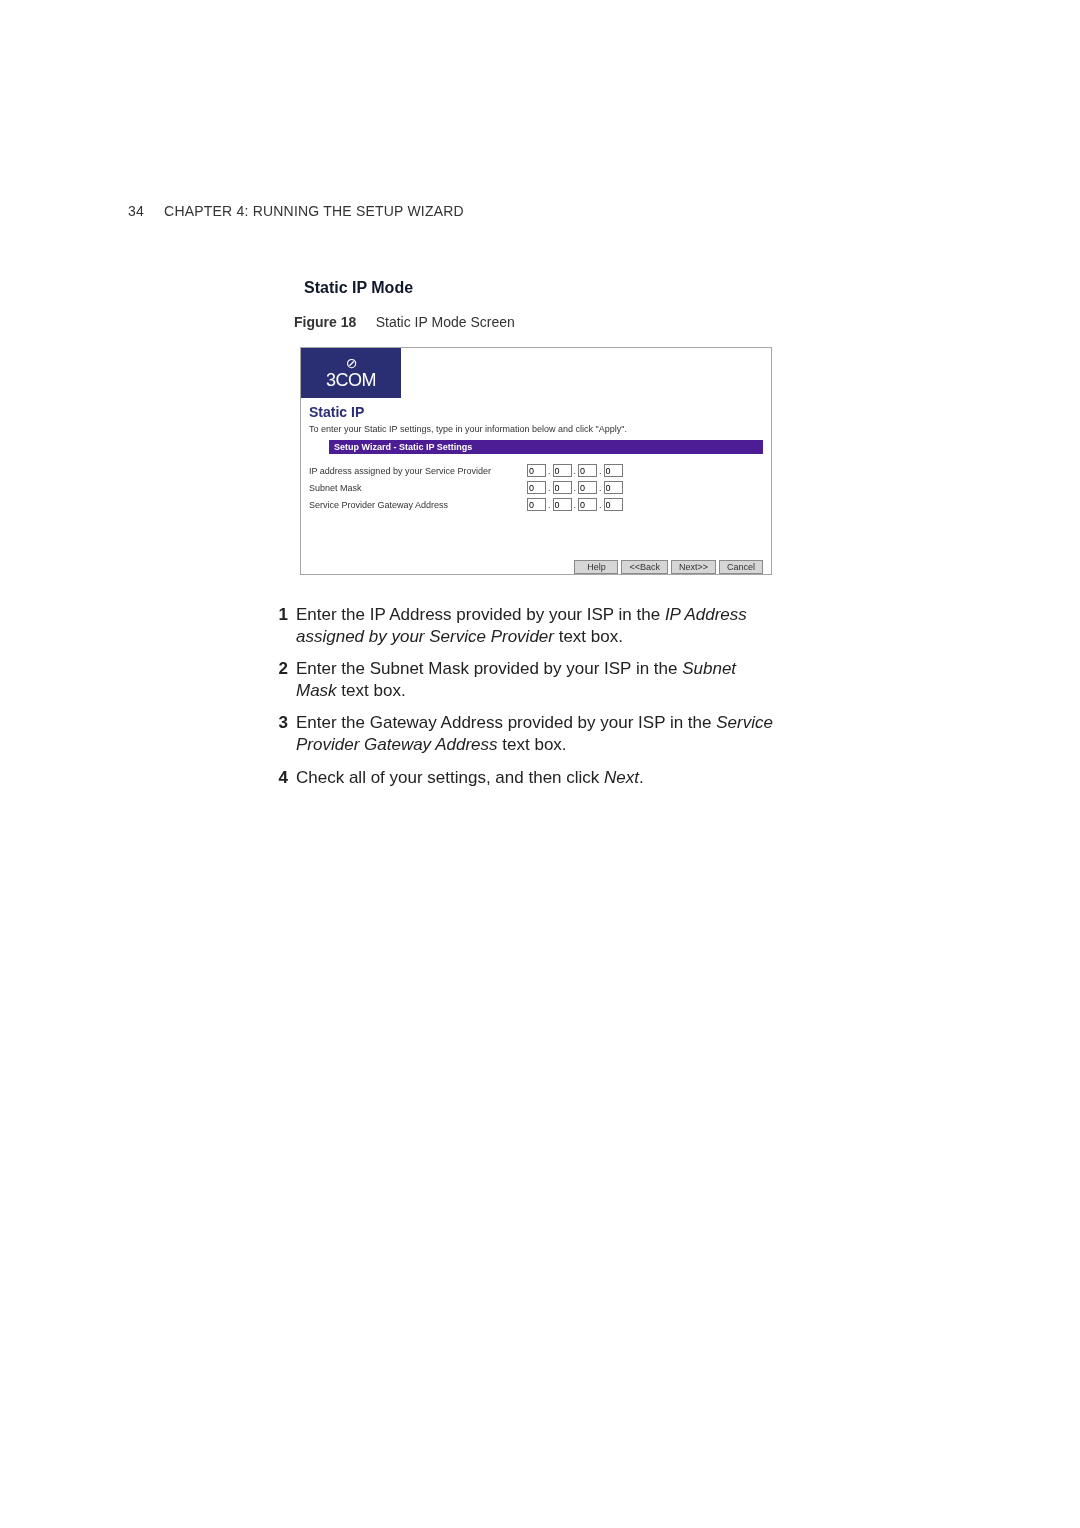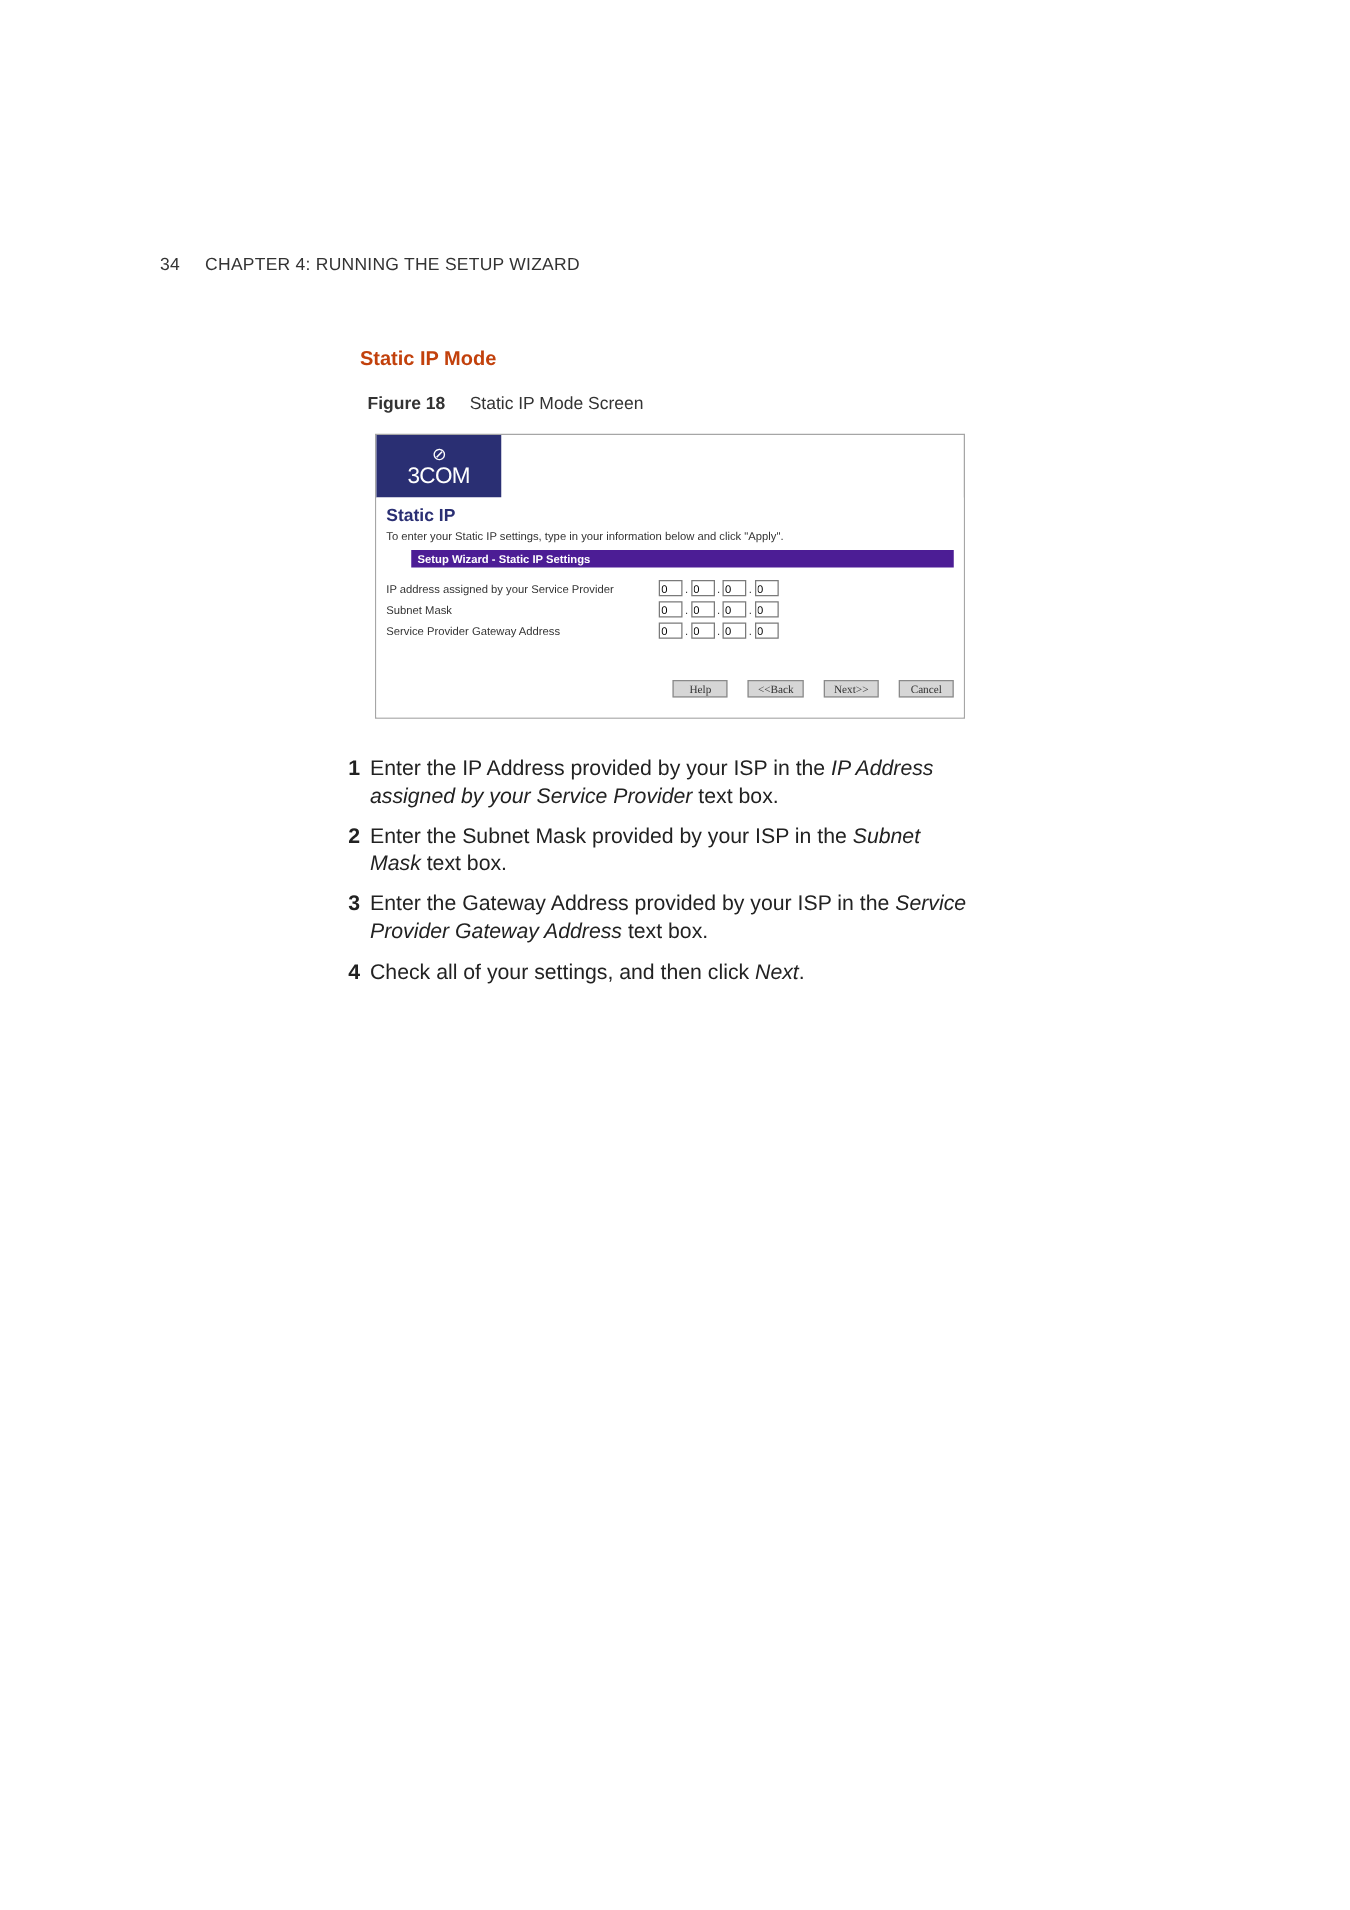--- a/index.html
+++ b/index.html
@@ -26,24 +26,24 @@
     color: #333;
   }
   .header-line .page-num {
     font-weight: 400;
     margin-right: 16px;
   }
   .header-line .sc { font-variant: small-caps; }
   .section-heading {
     position: absolute;
     top: 279px;
-    left: 288px;
+    left: 304px;
     font-size: 16px;
     font-weight: 700;
-    color: #c2410c;
+    color: #0f172a;
   }
   .figure-caption {
     position: absolute;
     top: 314px;
     left: 294px;
     font-size: 14px;
     color: #333;
   }
   .figure-caption .bold { font-weight: 700; }
 
@@ -198,24 +198,23 @@
     background: #fff;
     box-sizing: border-box;
   }
   .router .main .row .ip .dot {
     font-size: 9px;
     color: #333;
   }
   .router .main .buttons {
     position: absolute;
     right: 8px;
-    bottom: 16px;
-    display: flex;
-    gap: 16px;
-    font-family: Liberation Serif, serif;
+    bottom: 0;
+    display: flex;
+    gap: 3px;
   }
   .router .main .buttons button {
     background: #d6d6d6;
     color: #333;
     border: 1px solid #8a8a8a;
     font-size: 9px;
     font-family: inherit;
     padding: 1px 7px;
     cursor: pointer;
     min-width: 44px;

